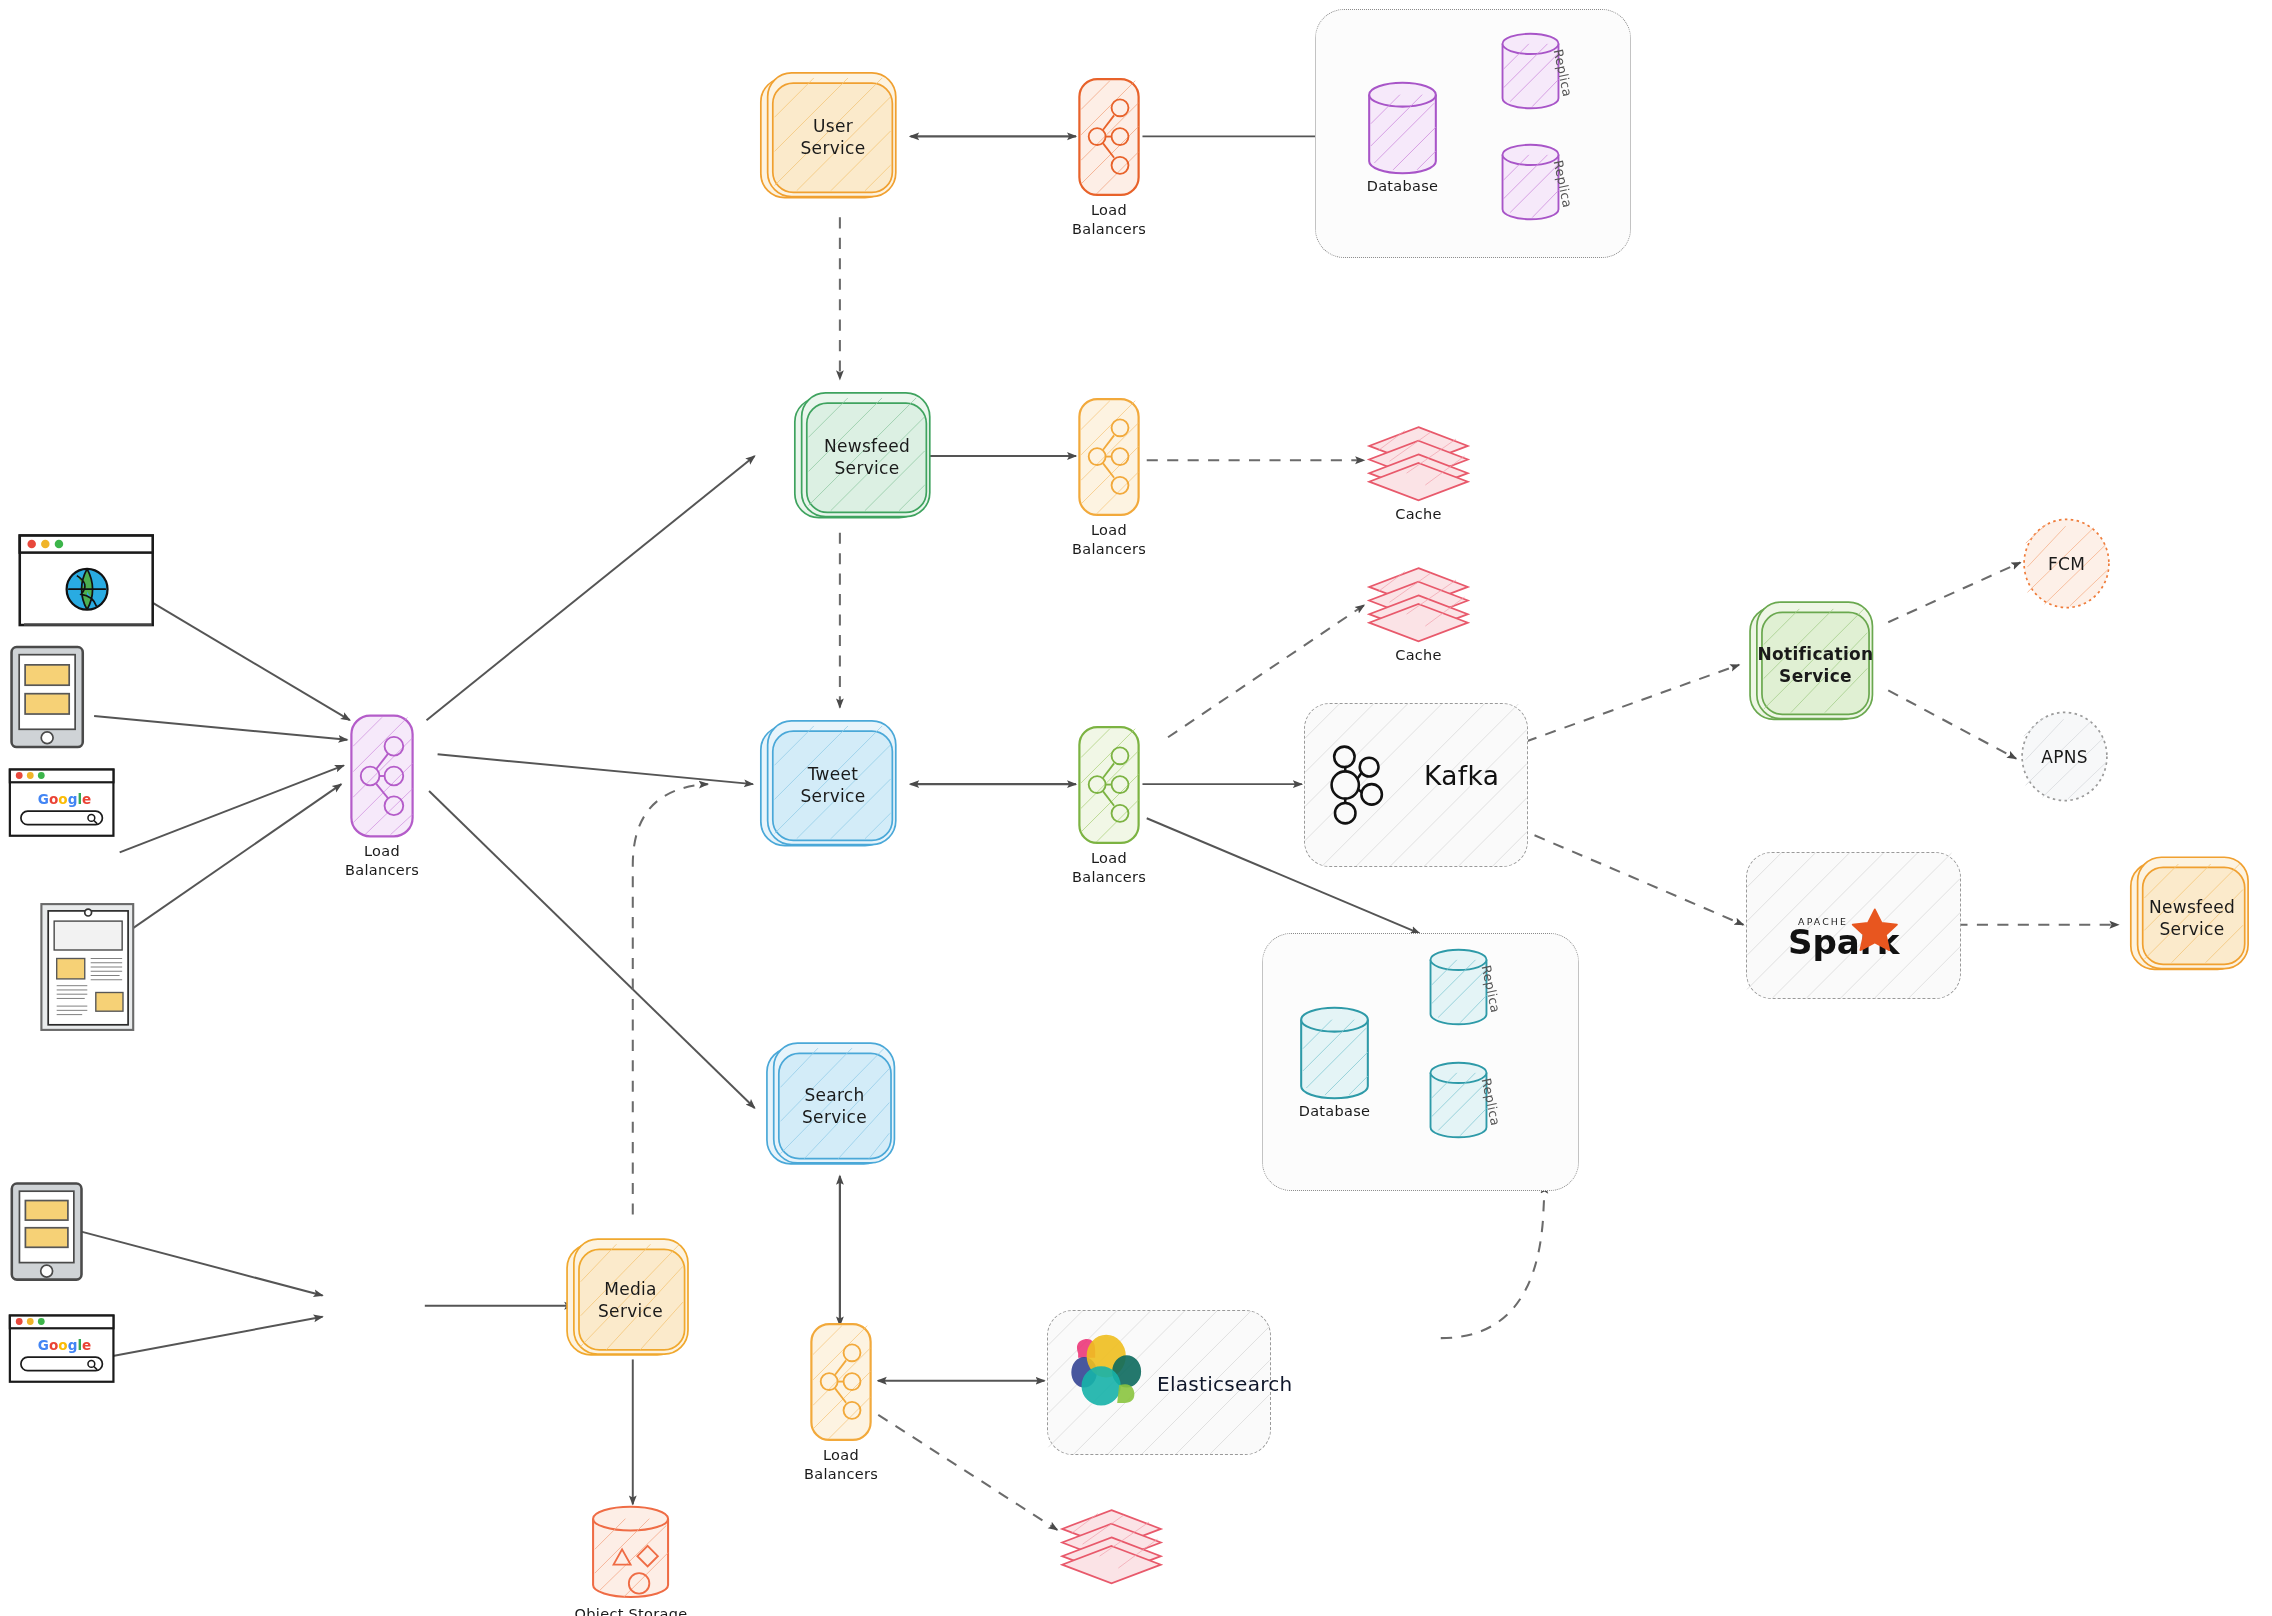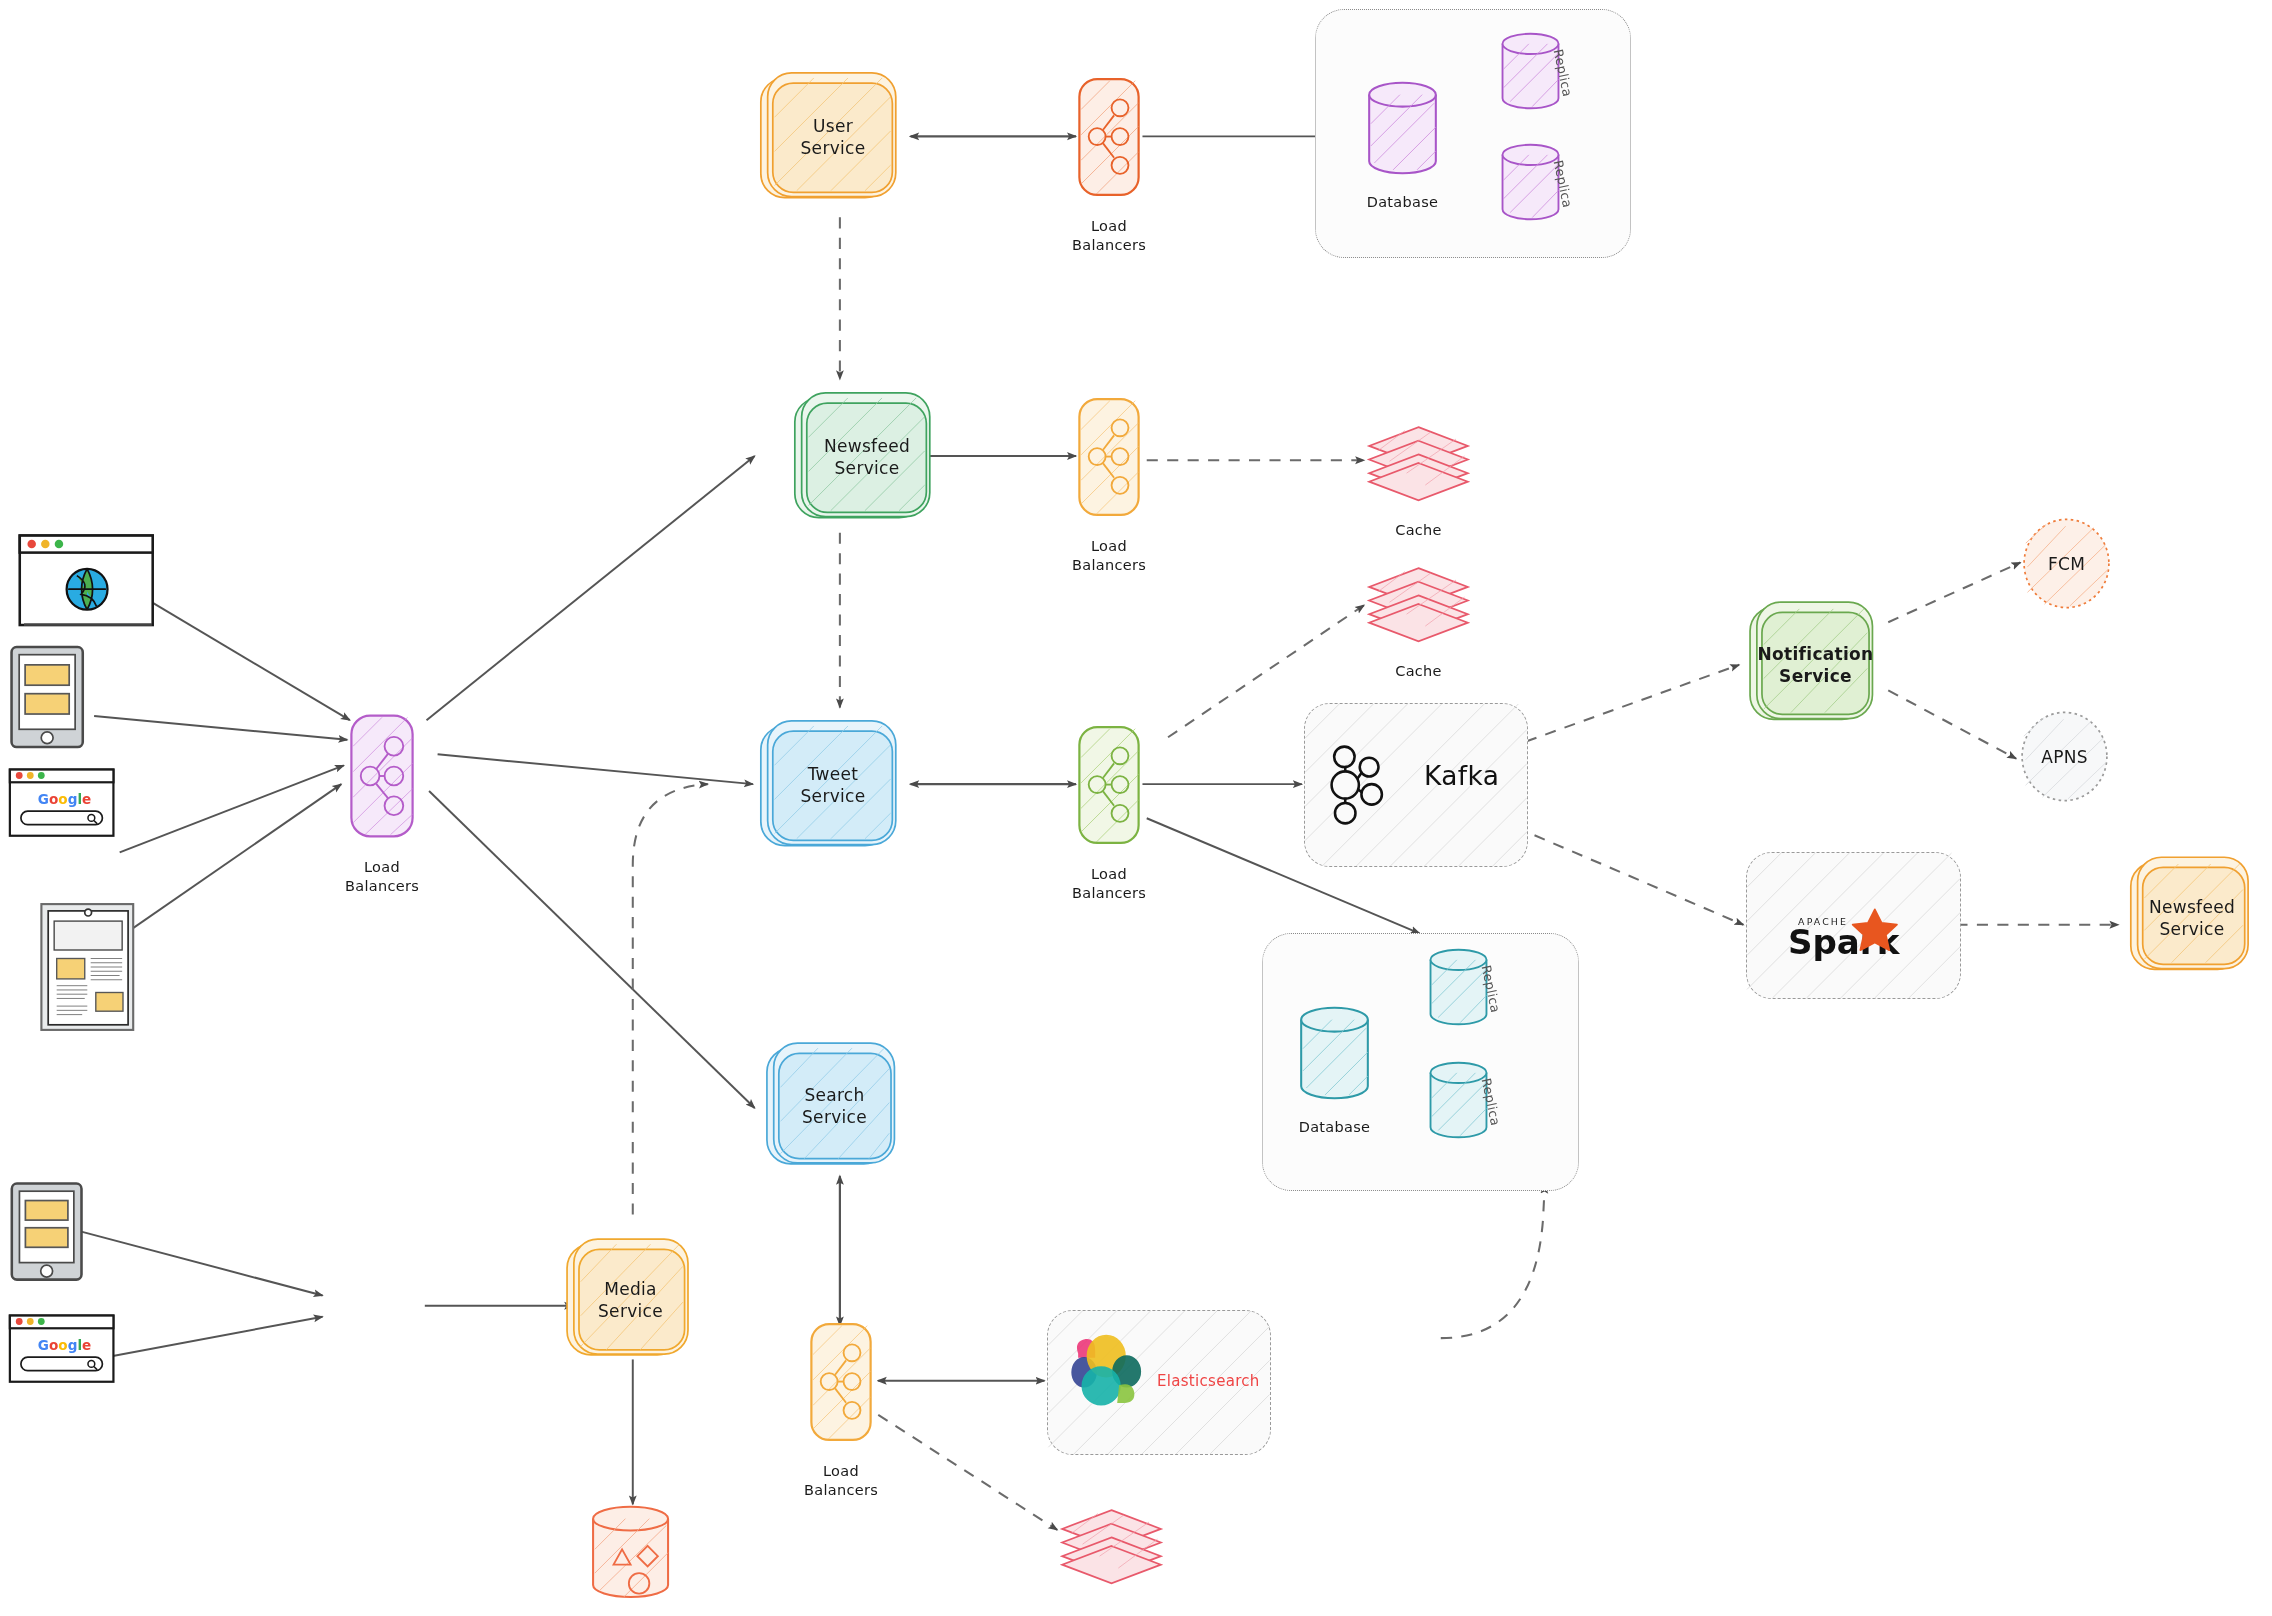--- a/index.html
+++ b/index.html
@@ -5,31 +5,31 @@
 <style>
   html,body{margin:0;padding:0;background:#ffffff;}
   body{font-family:"DejaVu Sans",sans-serif;}
   #stage{position:relative;width:2273px;height:1616px;background:#fff;overflow:hidden;}
   #edges{position:absolute;left:0;top:0;width:2273px;height:1616px;pointer-events:none;}
   .node{position:absolute;box-sizing:border-box;}
   .lbl{position:absolute;font-family:"DejaVu Sans",sans-serif;font-size:14.5px;color:#1a1a1a;
        text-align:center;line-height:1.32;white-space:pre-line;letter-spacing:0.3px;}
   .inlbl{position:absolute;left:0;right:0;top:50%;transform:translateY(-50%);
          font-size:17px;color:#1a1a1a;text-align:center;line-height:1.32;white-space:pre-line;letter-spacing:0.3px;}
-  .below{left:50%;transform:translateX(-50%);top:100%;margin-top:18px;width:170px;}
+  .below{left:50%;transform:translateX(-50%);top:100%;margin-top:2px;width:170px;}
   
   .cyl{position:absolute;}
   
   .grp{position:absolute;border:1.7px dotted #8a8a8a;border-radius:29px;background:#fcfcfc;}
   .hatchbox{position:absolute;border:1.7px dashed #9a9a9a;border-radius:25.6px;background:#fafafa;}
   
   .dev{position:absolute;}
   svg{overflow:visible;}
   .ktext{position:absolute;font-size:26.4px;color:#111;letter-spacing:0.4px;}
-  .estext{position:absolute;font-size:15px;color:#ef4444;letter-spacing:0.3px;}
+  .estext{position:absolute;font-size:20px;color:#0f172a;letter-spacing:0.3px;}
 </style>
 </head>
 <body>
 
 <div id="stage">
 
   <svg id="edges" viewBox="0 0 2666 1896" width="2273" height="1616">
     <defs>
       <marker id="ah" markerWidth="13" markerHeight="13" refX="10.5" refY="5.2" orient="auto" markerUnits="userSpaceOnUse">
         <path d="M0,0.6 L12,5.2 L0,9.8 L2.4,5.2 Z" fill="#4a4a4a"></path>

